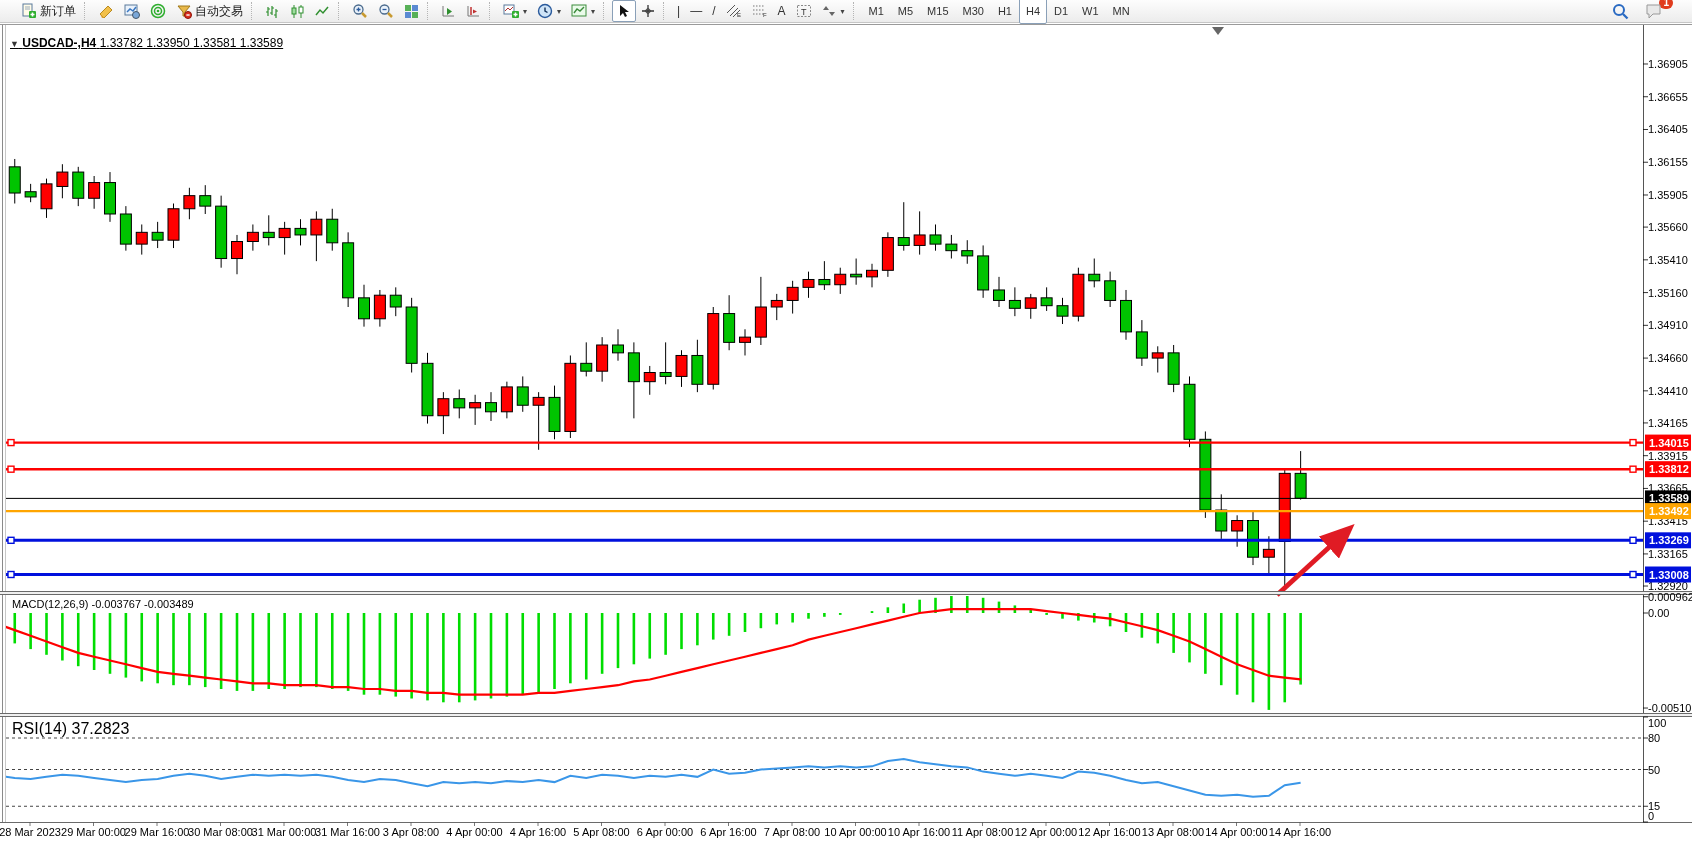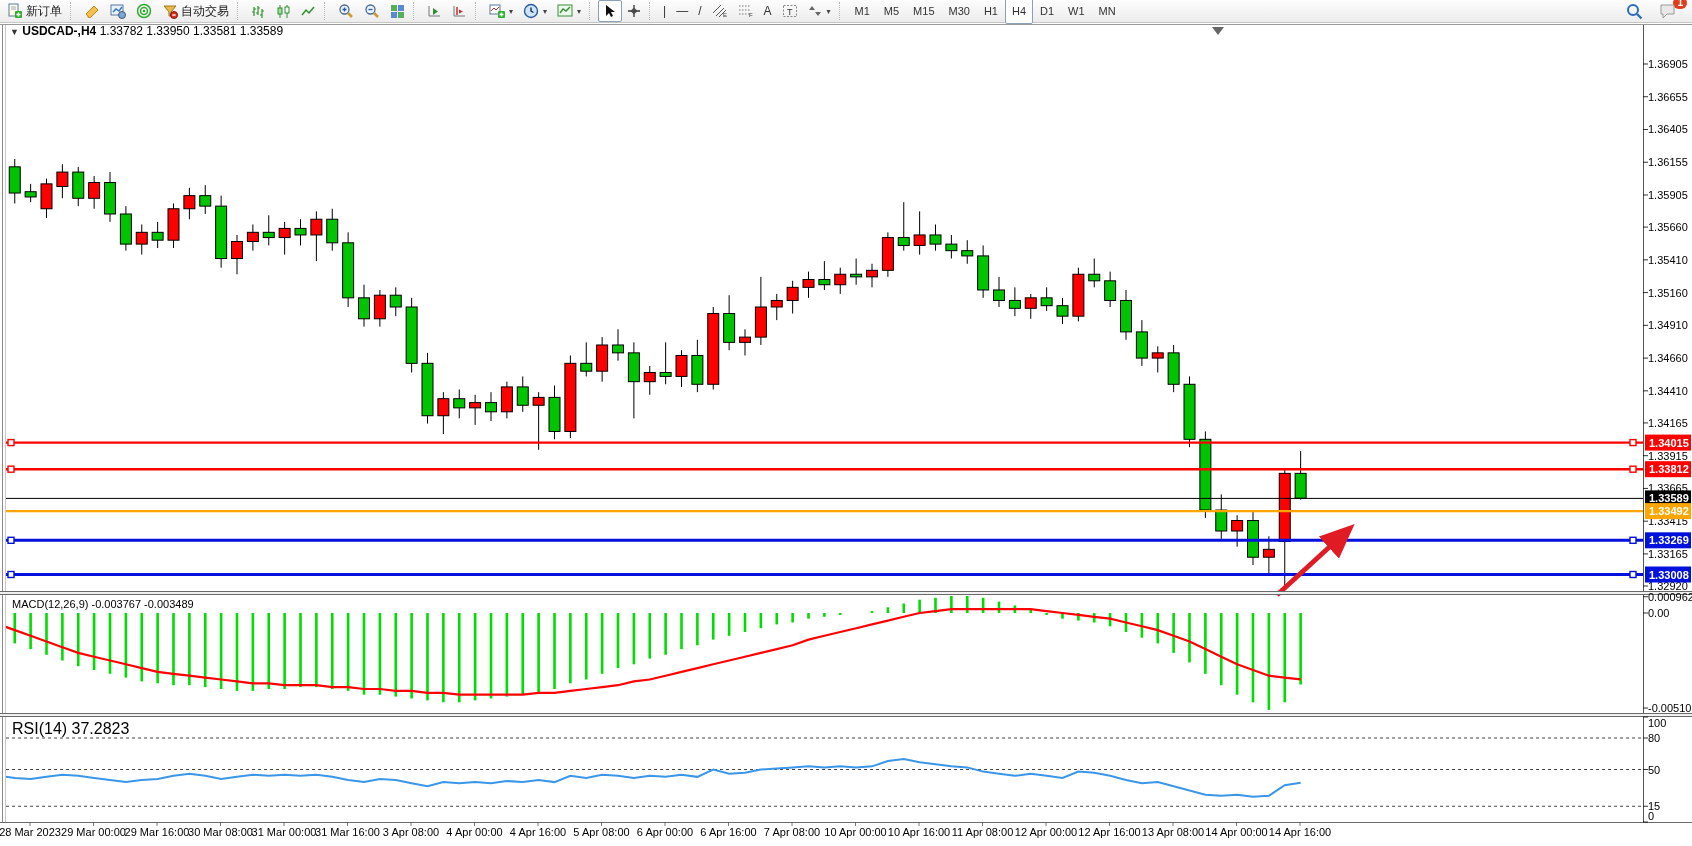--- a/index.html
+++ b/index.html
@@ -1,20 +1,20 @@
 <!DOCTYPE html>
 <html><head>
 <meta charset="utf-8">
 <style>
   html,body{margin:0;padding:0;background:#d4d0c8;font-family:"Liberation Sans",sans-serif;}
   #app{position:relative;width:1692px;height:846px;background:#ffffff;overflow:hidden;}
   
   .toolbar{position:absolute;left:0;top:0;width:1692px;height:23px;
     background:linear-gradient(#fdfdfd,#ececec);border-bottom:1px solid #c6c6c6;
-    display:flex;align-items:center;padding:0 2px;box-sizing:border-box;z-index:5;}
+    display:flex;align-items:center;padding:0 16px;box-sizing:border-box;z-index:5;}
   .tbtn{display:flex;align-items:center;gap:3px;height:20px;padding:0 4px;border:1px solid transparent;
     border-radius:2px;background:transparent;font-size:12px;color:#1a1a1a;cursor:default;white-space:nowrap;}
   .tbtn.active{background:#fff;border:1px solid #8aa0b8;}
   .sep{width:5px;height:18px;margin:0 3px;border-left:1px dotted #b5b5b5;}
   .glyph{font-size:12px;line-height:1;color:#333;}
   .dd{font-size:8px;color:#444;margin-left:1px;}
   .period{font-size:11px;color:#333;padding:2px 6px;}
   .tb-right{margin-left:auto;display:flex;align-items:center;gap:6px;padding-right:8px;}
   .badge{position:absolute;top:-4px;right:-6px;background:#e03c1e;color:#fff;border-radius:8px;
     font-size:10px;font-weight:bold;padding:0 4px;line-height:12px;}
@@ -650,21 +650,21 @@
       <line x1="1109.5" y1="822" x2="1109.5" y2="826" stroke="#555" stroke-width="0.8"></line>
       <text x="1109.5" y="836" font-size="11" fill="#000" text-anchor="middle">12 Apr 16:00</text>
       <line x1="1173" y1="822" x2="1173" y2="826" stroke="#555" stroke-width="0.8"></line>
       <text x="1173" y="836" font-size="11" fill="#000" text-anchor="middle">13 Apr 08:00</text>
       <line x1="1236.5" y1="822" x2="1236.5" y2="826" stroke="#555" stroke-width="0.8"></line>
       <text x="1236.5" y="836" font-size="11" fill="#000" text-anchor="middle">14 Apr 00:00</text>
       <line x1="1300" y1="822" x2="1300" y2="826" stroke="#555" stroke-width="0.8"></line>
       <text x="1300" y="836" font-size="11" fill="#000" text-anchor="middle">14 Apr 16:00</text>
     </svg>
 
-  <div class="ovl" style="left:10px;top:24px;">
+  <div class="ovl" style="left:10px;top:36px;text-decoration:underline;">
     <span style="font-size:9px;color:#333;">▼</span>
     <span style="font-weight:bold;">USDCAD-,H4</span>
     <span>1.33782 1.33950 1.33581 1.33589</span>
   </div>
   <div class="ovl" style="left:12px;top:598px;font-size:11px;">MACD(12,26,9) -0.003767 -0.003489</div>
   <div class="ovl" style="left:12px;top:720px;font-size:16px;">RSI(14) 37.2823</div>
 
 </div>
 
 </body></html>

